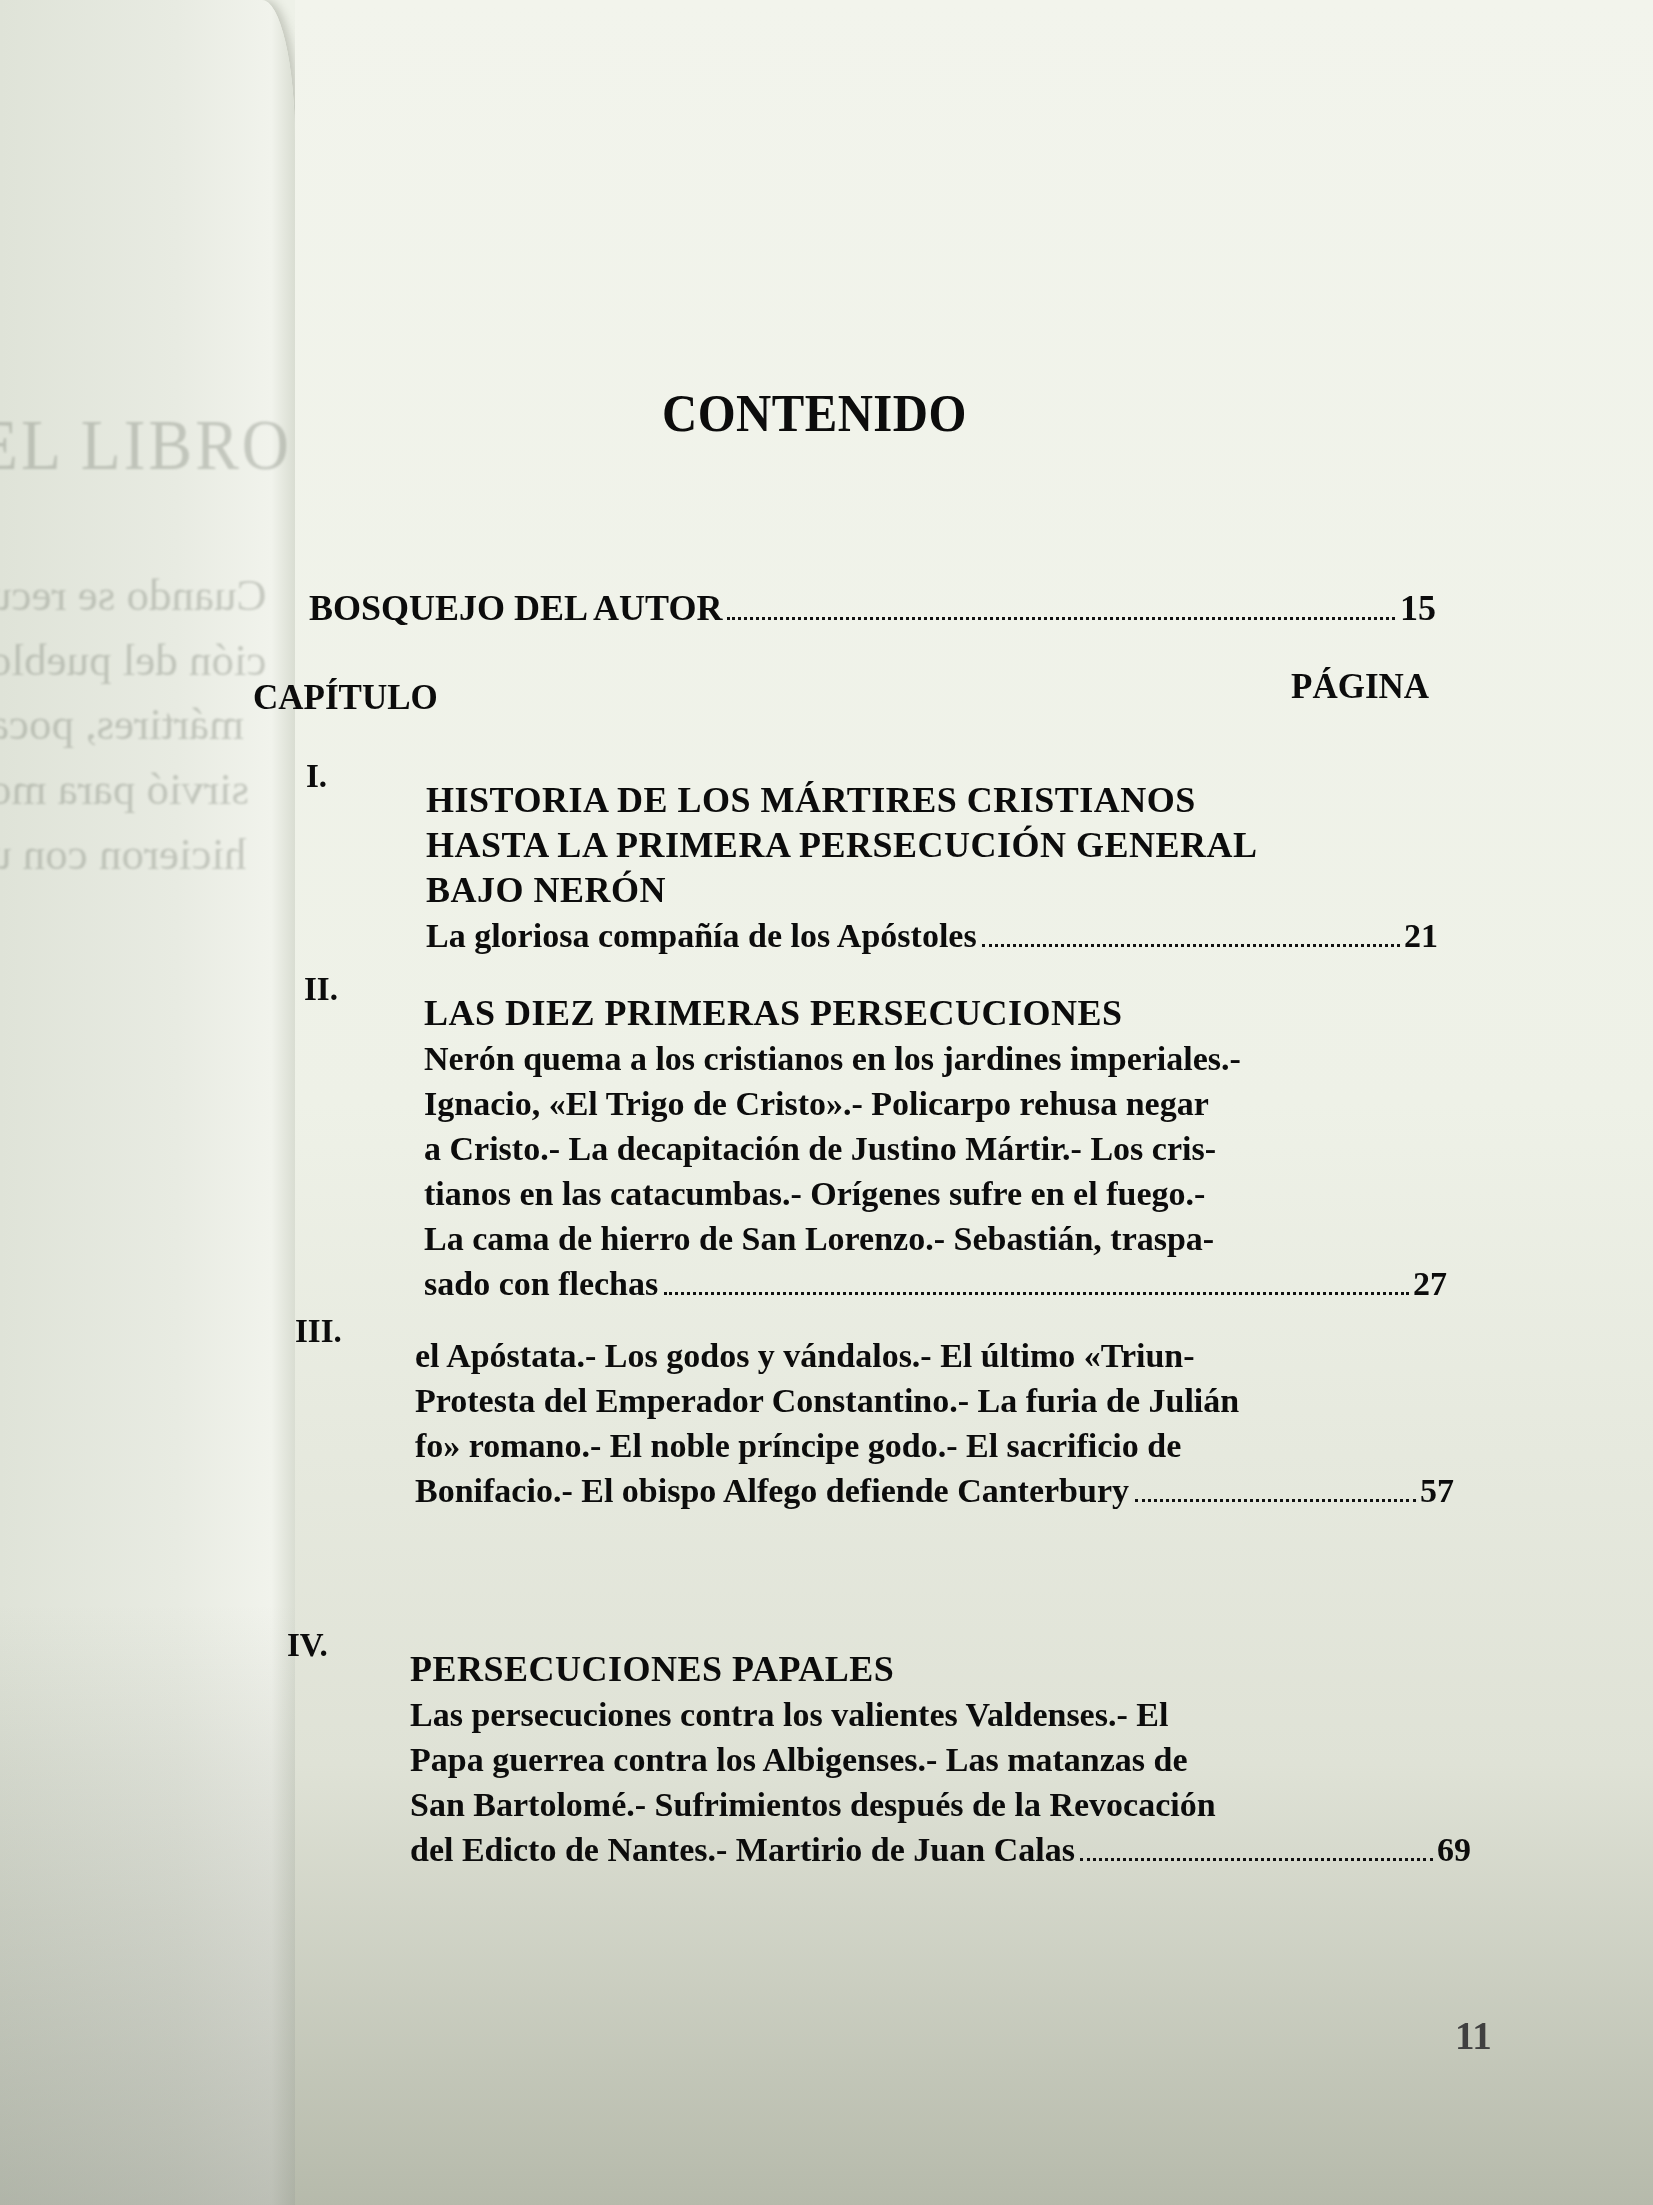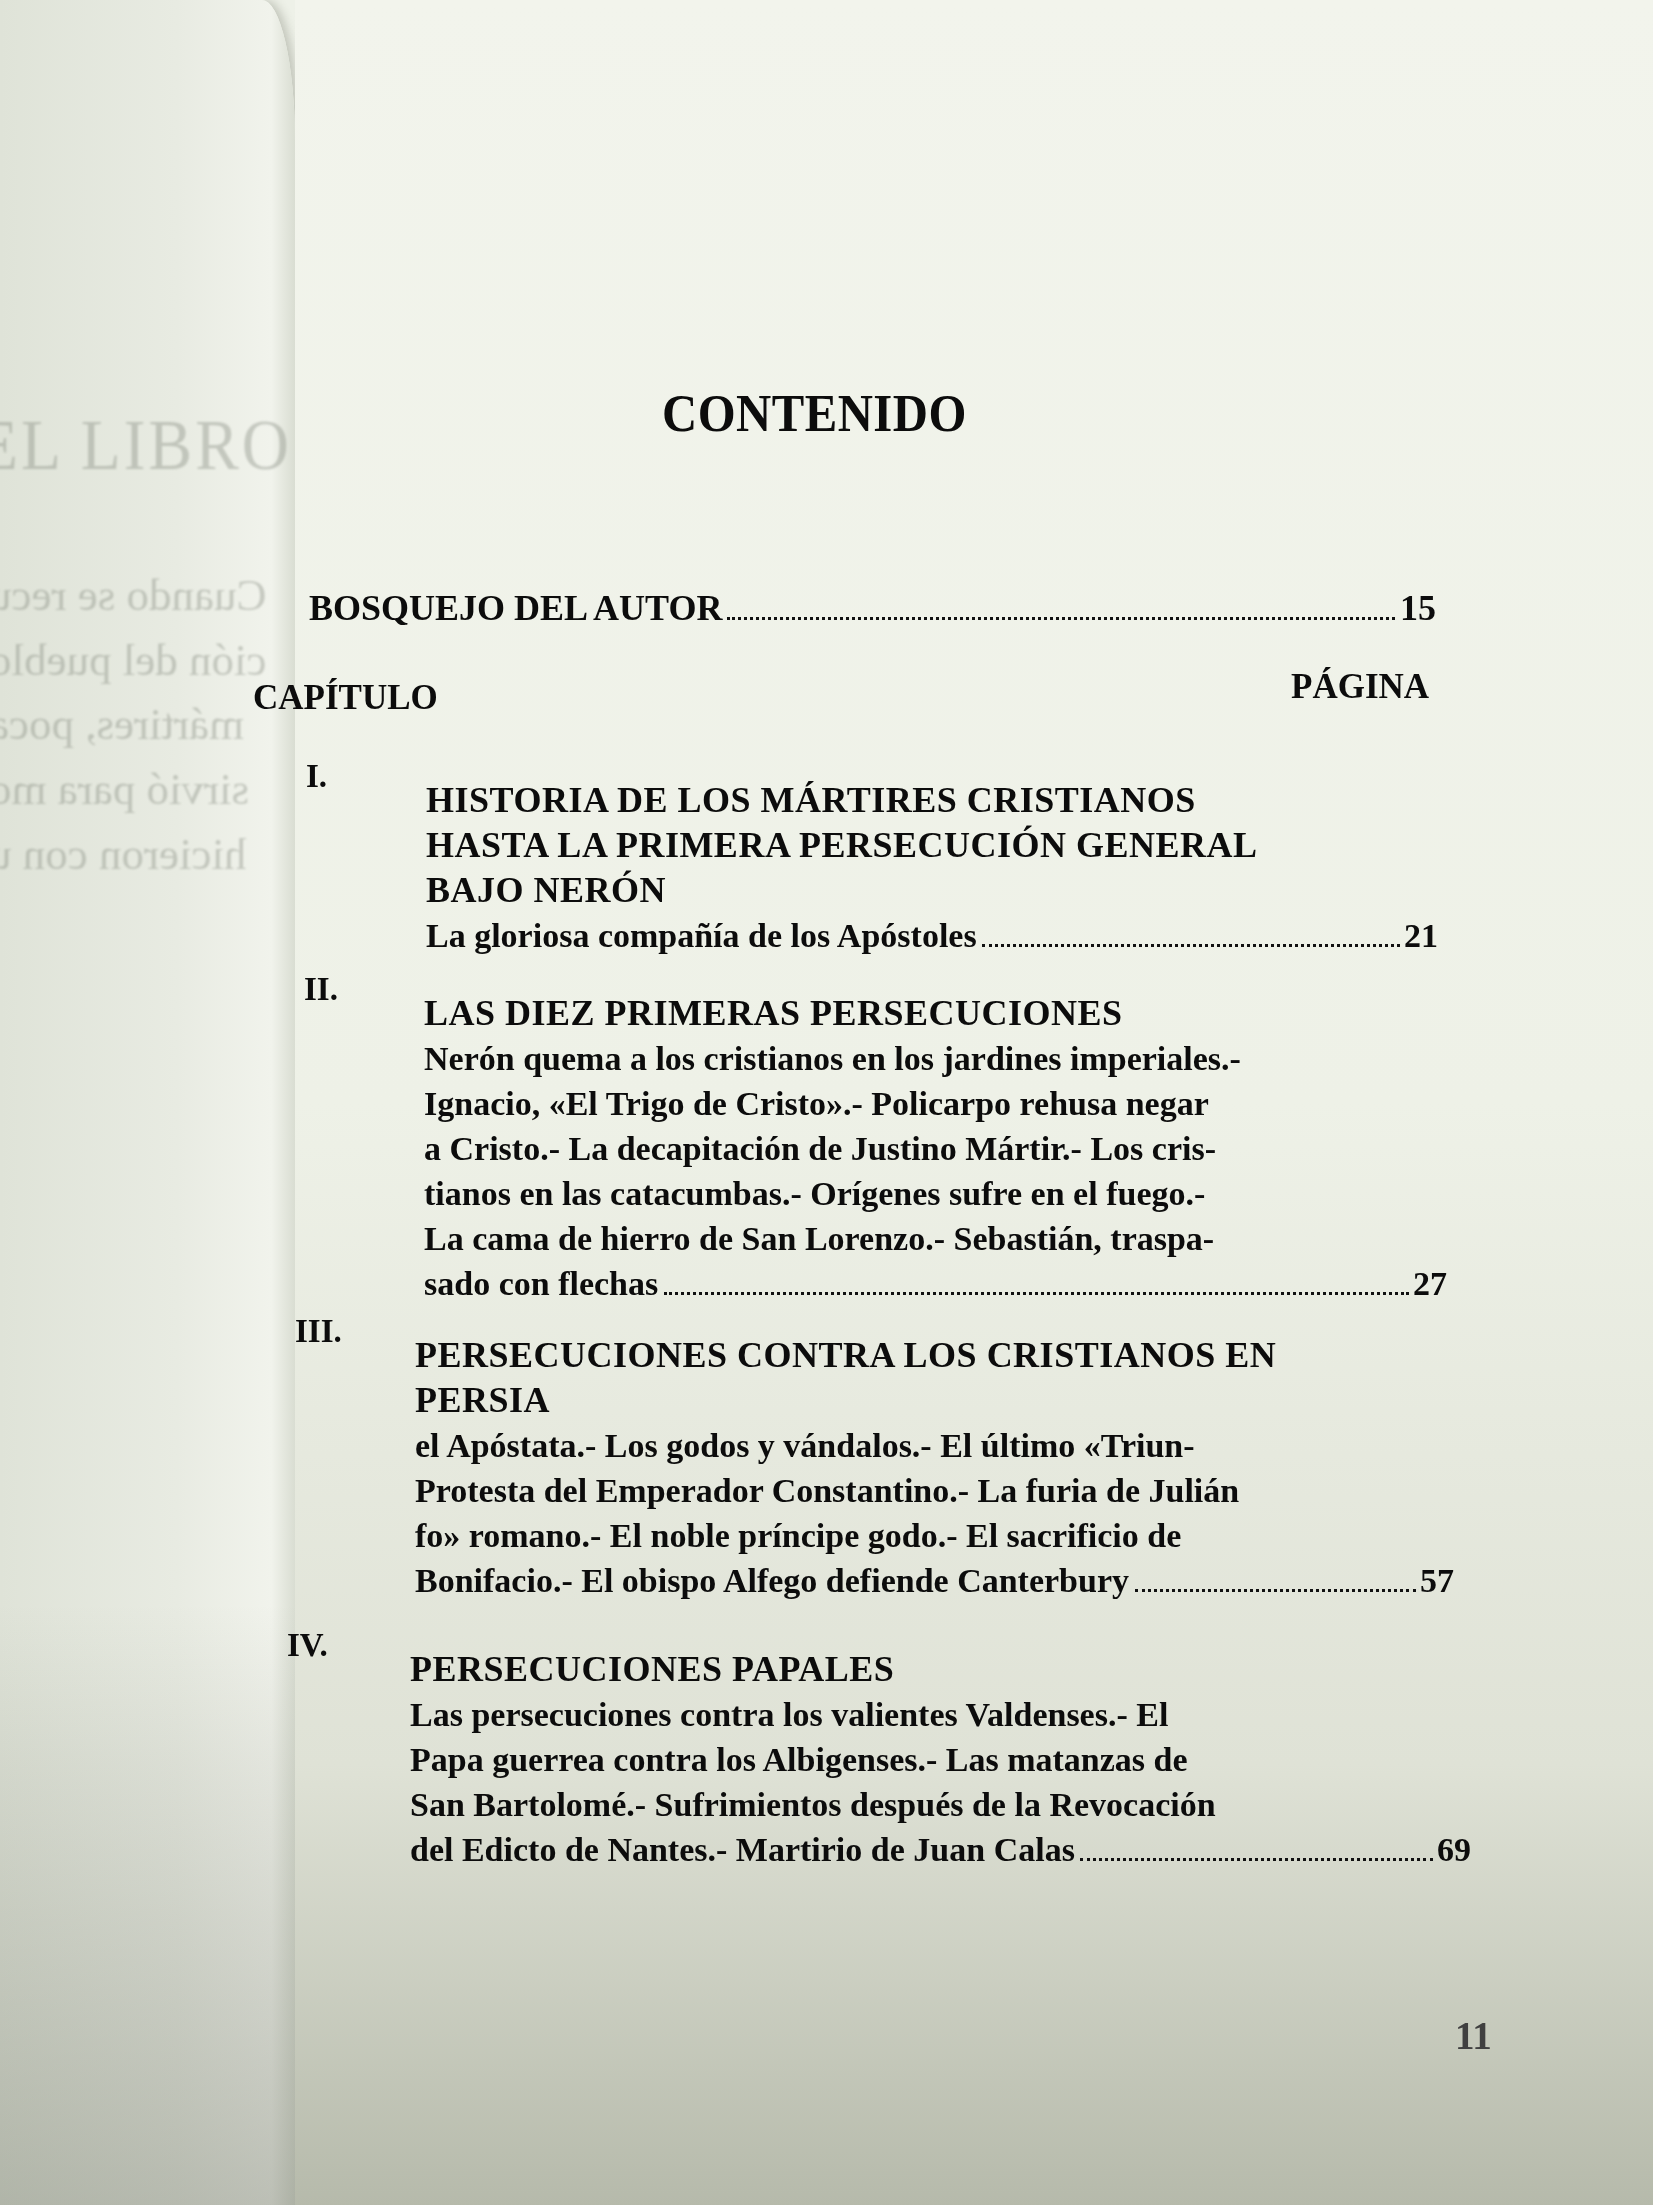--- a/index.html
+++ b/index.html
@@ -209,24 +209,20 @@
           <span class="leader"></span>
           <span>27</span>
         </div>
       </div>
     </div>
   </div>
 
   <div class="chapter" style="top:1313px; left:295px;">
     <div class="num">III.</div>
     <div class="body" style="left:120px;">
-      <div class="heading">
-        <div>PERSECUCIONES CONTRA LOS CRISTIANOS EN</div>
-        <div>PERSIA</div>
-      </div>
       <div class="desc">
         <span class="desc-line">el Apóstata.- Los godos y vándalos.- El último «Triun-</span>
         <span class="desc-line">Protesta del Emperador Constantino.- La furia de Julián</span>
         <span class="desc-line">fo» romano.- El noble príncipe godo.- El sacrificio de</span>
         <div class="desc-last" style="width:1039px;">
           <span>Bonifacio.- El obispo Alfego defiende Canterbury</span>
           <span class="leader"></span>
           <span>57</span>
         </div>
       </div>

